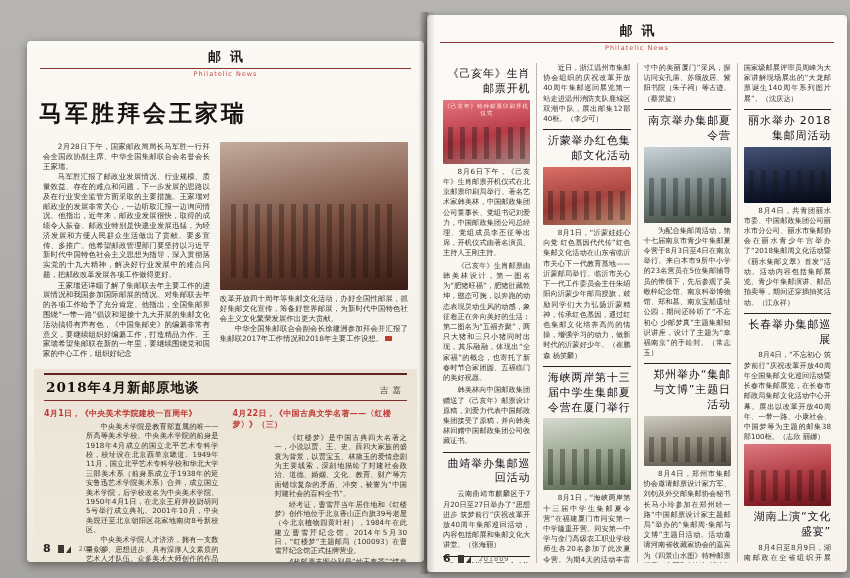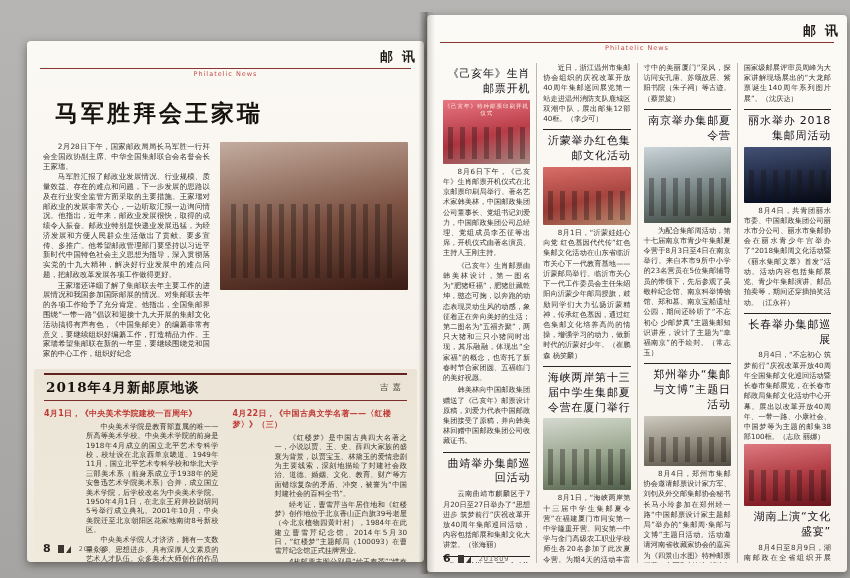--- a/index.html
+++ b/index.html
@@ -16,41 +16,41 @@
   }
   #left-page{left:27px;top:41px;width:397px;height:521px;}
   #right-page{left:427px;top:15px;width:420px;height:557px;background:linear-gradient(180deg,#fcfaf6 0%,#f7f3ec 100%);}
   .crease{
     position:absolute;left:419px;top:12px;width:16px;height:562px;z-index:5;
     background:linear-gradient(90deg,rgba(20,15,10,0) 0%,rgba(20,15,10,.38) 48%,rgba(20,15,10,.15) 58%,rgba(20,15,10,0) 100%);
     pointer-events:none;
   }
   
   .masthead{padding-top:7px;text-align:center;}
-  .masthead-title{font-size:13px;font-weight:bold;letter-spacing:9px;text-indent:9px;color:#1d1a17;font-family:"DejaVu Serif","Liberation Serif",serif;text-align:right;}
+  .masthead-title{font-size:13px;font-weight:bold;letter-spacing:9px;text-indent:9px;color:#1d1a17;font-family:"DejaVu Serif","Liberation Serif",serif;}
   .masthead-rule{border-top:1.5px solid #8a3432;margin:2px 13px 1px;}
   .masthead-sub{font-size:6.5px;color:#c24b48;letter-spacing:1px;}
   
-  .lp-headline{margin:20px 28px 0;font-size:23px;font-weight:bold;letter-spacing:3px;color:#14110e;font-family:"DejaVu Serif","Liberation Serif",serif;}
+  .lp-headline{margin:20px 12px 0;font-size:23px;font-weight:bold;letter-spacing:3px;color:#14110e;font-family:"DejaVu Serif","Liberation Serif",serif;}
   .lp-article{display:flex;gap:10px;margin:13px 16px 4px;height:217px;overflow:hidden;}
   .lp-col1{width:47%;}
   .lp-col2{width:53%;}
   .para{font-size:7.4px;line-height:1.32;text-align:justify;color:#37332e;text-indent:2em;margin:0 0 1px;}
   .no-indent{text-indent:0;}
   .photo{position:relative;overflow:hidden;border-radius:1px;}
   .photo::after{
     content:"";position:absolute;left:6%;right:6%;top:42%;bottom:8%;
     background:repeating-linear-gradient(90deg,rgba(25,18,16,.34) 0 5px,rgba(25,18,16,0) 5px 12px);
     filter:blur(.5px);
   }
   .photo::before{content:"";position:absolute;inset:0;background:linear-gradient(180deg,rgba(255,255,255,.14),rgba(0,0,0,.18));}
   .lp-photo{height:148px;margin-bottom:4px;}
   .photo-caption{position:absolute;top:3px;left:0;right:0;z-index:2;text-align:center;color:#ffe9de;font-size:5.5px;letter-spacing:1px;}
   .lp-section{margin:10px 7px 0;background:linear-gradient(180deg,#ebe4d6,#f0eadd);padding:4px 10px 8px;border-radius:2px;overflow:hidden;height:196px;}
-  .sec-head{border-top:2px solid #63211f;border-bottom:1px solid #7d2c29;display:flex;justify-content:space-between;align-items:center;padding:4px 2px 3px;margin-bottom:6px;gap:30px;}
+  .sec-head{border-top:2px solid #63211f;border-bottom:1px solid #7d2c29;display:flex;justify-content:space-between;align-items:flex-end;padding:4px 2px 3px;margin-bottom:6px;gap:30px;}
   .sec-title{font-size:13.5px;font-weight:bold;color:#16120e;letter-spacing:1px;font-family:"DejaVu Serif","Liberation Serif",serif;}
   .sec-author{font-size:8.5px;color:#4c463d;letter-spacing:4px;}
   .sec-cols{display:flex;gap:14px;}
   .sec-col{flex:1;min-width:0;}
   .sec-col .para{font-size:7.2px;line-height:1.3;margin-left:42px;}
   .subhead{color:#bf3a36;font-weight:bold;font-size:8px;margin:1px 0 3px;letter-spacing:.3px;}
   .pfooter{position:absolute;left:16px;bottom:7px;display:flex;align-items:center;gap:7px;z-index:3;}
   .page-no{font-size:11px;font-weight:bold;color:#26231f;}
   .issue{font-size:6.5px;color:#6b6459;letter-spacing:1px;}
   .logo-icon{display:inline-block;}
@@ -75,20 +75,24 @@
   </div>
   <h1 class="lp-headline">马军胜拜会王家瑞</h1>
   <div class="lp-article">
     <div class="lp-col1">
         <p class="para">2月28日下午，国家邮政局局长马军胜一行拜会全国政协副主席、中华全国集邮联合会名誉会长王家瑞。</p>
         <p class="para">马军胜汇报了邮政业发展情况、行业规模、质量效益、存在的难点和问题，下一步发展的思路以及在行业安全监管方面采取的主要措施。王家瑞对邮政业的发展非常关心，一边听取汇报一边询问情况。他指出，近年来，邮政业发展很快，取得的成绩令人振奋。邮政业特别是快递业发展迅猛，为经济发展和方便人民群众生活做出了贡献。要多宣传、多推广。他希望邮政管理部门要坚持以习近平新时代中国特色社会主义思想为指导，深入贯彻落实党的十九大精神，解决好行业发展中的难点问题，把邮政改革发展各项工作做得更好。</p>
         <p class="para">王家瑞还详细了解了集邮联去年主要工作的进展情况和我国参加国际邮展的情况。对集邮联去年的各项工作给予了充分肯定。他指出，全国集邮界围绕“一带一路”倡议和迎接十九大开展的集邮文化活动搞得有声有色，《中国集邮史》的编纂非常有意义，要继续组织好编纂工作，打造精品力作。王家瑞希望集邮联在新的一年里，要继续围绕党和国家的中心工作，组织好纪念</p>
       </div>
     <div class="lp-col2">
       <div class="photo lp-photo" style="background: linear-gradient(165deg, rgb(185, 159, 142) 0%, rgb(124, 74, 56) 55%, rgb(70, 34, 26) 100%);"></div>
+      <div>
+          <p class="para no-indent">改革开放四十周年等集邮文化活动，办好全国性邮展，抓好集邮文化宣传，筹备好世界邮展，为新时代中国特色社会主义文化繁荣发展作出更大贡献。</p>
+          <p class="para">中华全国集邮联合会副会长徐建洲参加拜会并汇报了集邮联2017年工作情况和2018年主要工作设想。<span class="endmark"></span></p>
+        </div>
     </div>
   </div>
   <div class="lp-section">
     <div class="sec-head">
       <span class="sec-title">2018年4月新邮原地谈</span>
       <span class="sec-author">吉嘉</span>
     </div>
     <div class="sec-cols">
       <div class="sec-col">
         <div class="subhead">4月1日，《中央美术学院建校一百周年》</div>

